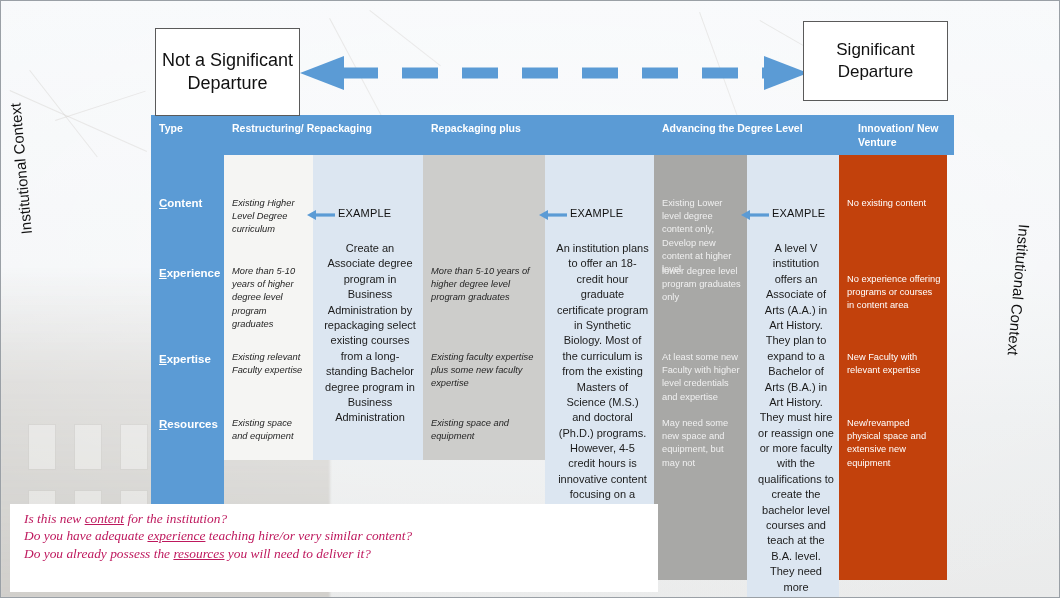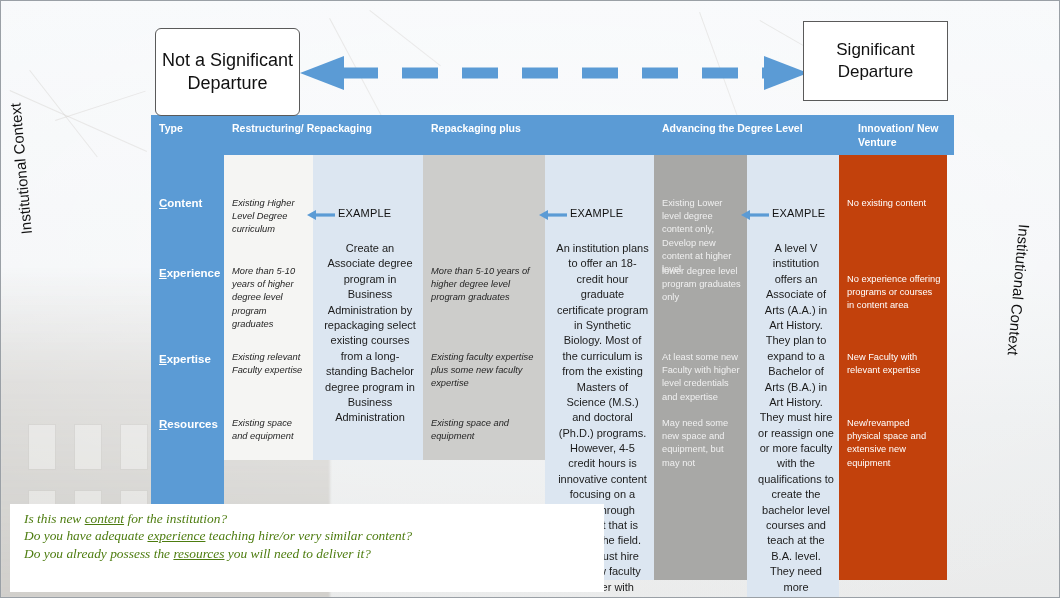--- a/index.html
+++ b/index.html
@@ -19,21 +19,21 @@
   #bg .branch{position:absolute;background:rgba(178,172,164,.30);transform-origin:0 0;}
   #bg .vign{position:absolute;inset:0;
     background:radial-gradient(120% 90% at 50% 40%, rgba(255,255,255,.55) 0%, rgba(255,255,255,.10) 60%, rgba(255,255,255,0) 100%);}
   
   #frame{position:absolute;inset:0;border:1px solid #9aa0a6;box-sizing:border-box;z-index:40;pointer-events:none;}
 
   
   .callout{position:absolute;background:#ffffff;border:1px solid #5a5a5a;
     display:flex;align-items:center;justify-content:center;text-align:center;
     color:#111;z-index:20;box-sizing:border-box;}
-  #box-left{left:155px;top:28px;width:145px;height:88px;font-size:18px;line-height:1.30;border-radius:6px;}
+  #box-left{left:155px;top:28px;width:145px;height:88px;font-size:18px;line-height:1.30;}
   #box-right{left:803px;top:21px;width:145px;height:80px;font-size:17px;line-height:1.32;}
 
   
   #arrow{position:absolute;left:300px;top:56px;width:508px;height:34px;z-index:15;}
 
   
   #matrix{position:absolute;left:151px;top:115px;width:803px;z-index:10;}
   #hdr{display:flex;background:#5b9bd5;height:40px;color:#ffffff;
        font-size:10.5px;font-weight:bold;line-height:1.30;}
   #hdr .h{padding:7px 6px 0 8px;box-sizing:border-box;}
@@ -54,24 +54,24 @@
   .cell{position:absolute;left:8px;right:6px;font-size:9.3px;line-height:1.42;}
   .dark-txt{color:#262626;font-style:italic;}
   .light-txt{color:#f0f0f0;}
   .white-txt{color:#ffffff;}
 
   .ex-head{position:absolute;font-size:11px;color:#111;letter-spacing:.2px;}
   .ex-body{position:absolute;font-size:11px;line-height:1.40;color:#1b1b1b;text-align:center;}
   .ex-arrow{position:absolute;z-index:12;}
 
   
-  #questions{position:absolute;left:10px;top:504px;width:594px;height:88px;
+  #questions{position:absolute;left:10px;top:504px;width:648px;height:88px;
     background:#ffffff;z-index:25;box-sizing:border-box;padding:6px 0 0 14px;
     font-family:"Liberation Serif", serif;font-style:italic;font-size:13.4px;
-    line-height:1.30;color:#4d7c0f;}
+    line-height:1.30;color:#be185d;}
   #questions u{text-decoration:underline;}
 
   
   .side{position:absolute;z-index:30;font-size:15px;color:#111;white-space:nowrap;}
   #side-left{left:18px;top:235px;transform:rotate(-95deg);transform-origin:left top;}
   #side-right{left:1033px;top:225px;transform:rotate(95deg);transform-origin:left top;}
 </style>
 </head>
 <body>
 

